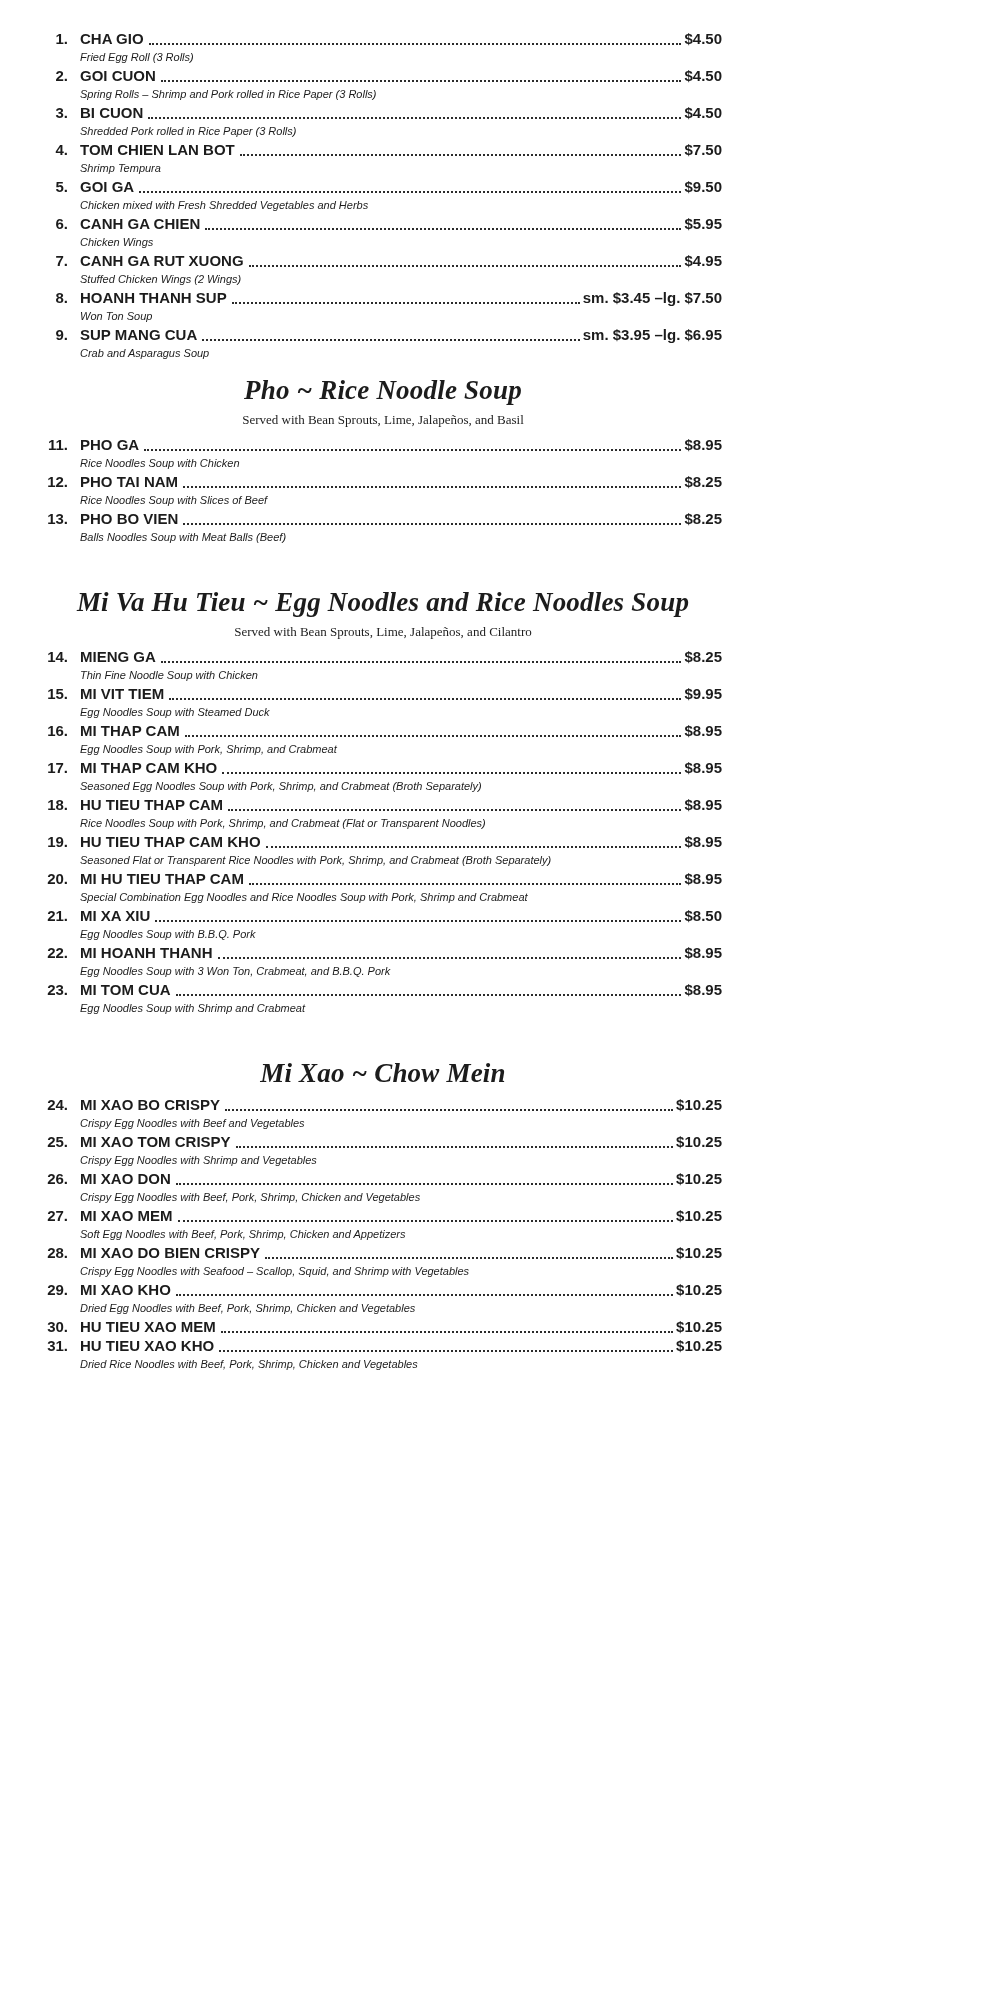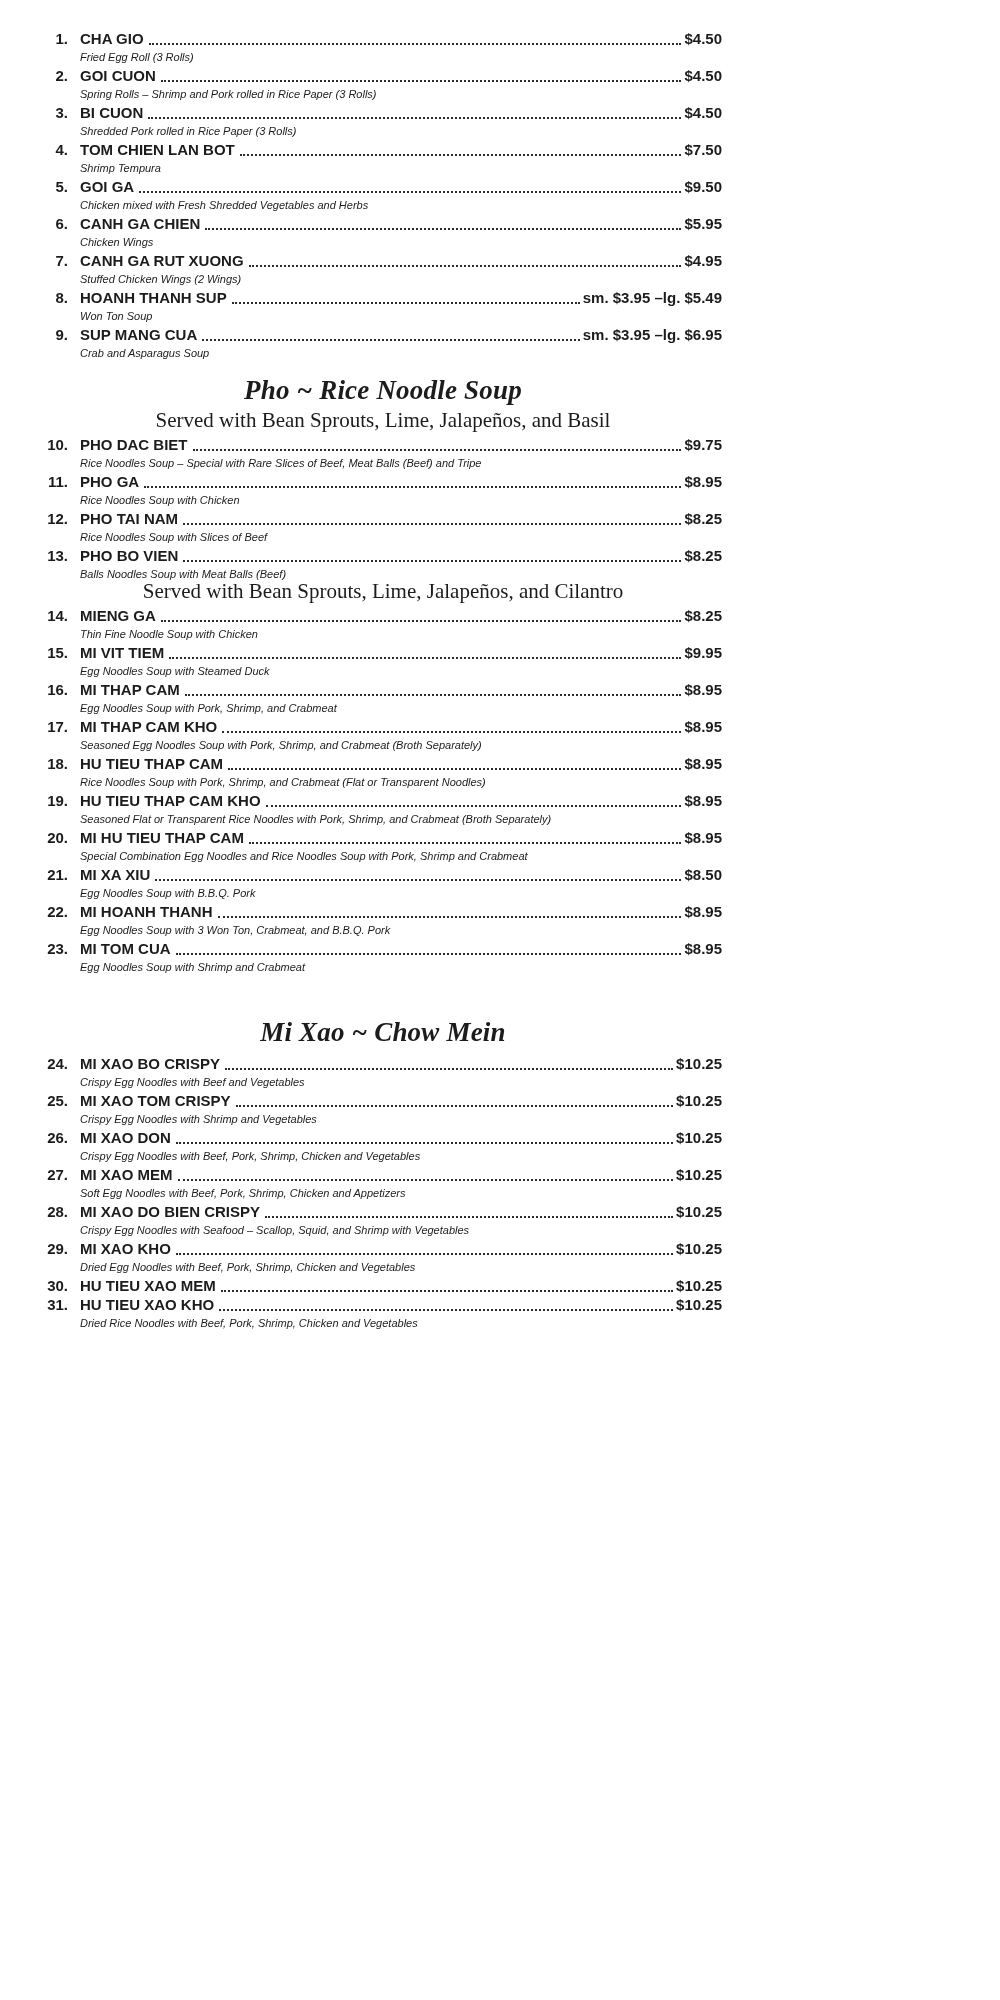--- a/index.html
+++ b/index.html
@@ -24,21 +24,21 @@
     line-height: 33px;
     text-align: center;
     margin-bottom: 6px;
     letter-spacing: 0.2px;
   }
   .section:nth-child(2) > .section-title { margin-top: 12px; }
   .section:nth-child(3) > .section-title,
   .section:nth-child(4) > .section-title { margin-top: 40px; }
   .section-subtitle {
     font-family: "Liberation Serif", serif;
-    font-size: 21px;
+    font-size: 13px;
     line-height: 18px;
     text-align: center;
     margin-top: -2px;
     margin-bottom: 7px;
   }
   .menu-item { margin-bottom: 1px; }
   .item-line {
     display: flex;
     align-items: baseline;
     font-weight: bold;
@@ -163,48 +163,39 @@
             <span class="item-dots"></span>
             <span class="item-price">$4.95</span>
           </div>
           <div class="item-desc">Stuffed Chicken Wings (2 Wings)</div>
         </div>
         <div class="menu-item">
           <div class="item-line">
             <span class="item-num">8.</span>
             <span class="item-name">HOANH THANH SUP</span>
             <span class="item-dots"></span>
-            <span class="item-price">sm. $3.95 –lg. $5.49</span>
+            <span class="item-price">sm. $3.45 –lg. $7.50</span>
           </div>
           <div class="item-desc">Won Ton Soup</div>
         </div>
         <div class="menu-item">
           <div class="item-line">
             <span class="item-num">9.</span>
             <span class="item-name">SUP MANG CUA</span>
             <span class="item-dots"></span>
             <span class="item-price">sm. $3.95 –lg. $6.95</span>
           </div>
           <div class="item-desc">Crab and Asparagus Soup</div>
         </div>
       </section>
       <section class="section">
         <h1 class="section-title">Pho ~ Rice Noodle Soup</h1>
         <div class="section-subtitle">Served with Bean Sprouts, Lime, Jalapeños, and Basil</div>
         <div class="menu-item">
           <div class="item-line">
-            <span class="item-num">10.</span>
-            <span class="item-name">PHO DAC BIET</span>
-            <span class="item-dots"></span>
-            <span class="item-price">$9.75</span>
-          </div>
-          <div class="item-desc">Rice Noodles Soup – Special with Rare Slices of Beef, Meat Balls (Beef) and Tripe</div>
-        </div>
-        <div class="menu-item">
-          <div class="item-line">
             <span class="item-num">11.</span>
             <span class="item-name">PHO GA</span>
             <span class="item-dots"></span>
             <span class="item-price">$8.95</span>
           </div>
           <div class="item-desc">Rice Noodles Soup with Chicken</div>
         </div>
         <div class="menu-item">
           <div class="item-line">
             <span class="item-num">12.</span>
@@ -218,20 +209,21 @@
           <div class="item-line">
             <span class="item-num">13.</span>
             <span class="item-name">PHO BO VIEN</span>
             <span class="item-dots"></span>
             <span class="item-price">$8.25</span>
           </div>
           <div class="item-desc">Balls Noodles Soup with Meat Balls (Beef)</div>
         </div>
       </section>
       <section class="section">
+        <h1 class="section-title">Mi Va Hu Tieu ~ Egg Noodles and Rice Noodles Soup</h1>
         <div class="section-subtitle">Served with Bean Sprouts, Lime, Jalapeños, and Cilantro</div>
         <div class="menu-item">
           <div class="item-line">
             <span class="item-num">14.</span>
             <span class="item-name">MIENG GA</span>
             <span class="item-dots"></span>
             <span class="item-price">$8.25</span>
           </div>
           <div class="item-desc">Thin Fine Noodle Soup with Chicken</div>
         </div>

